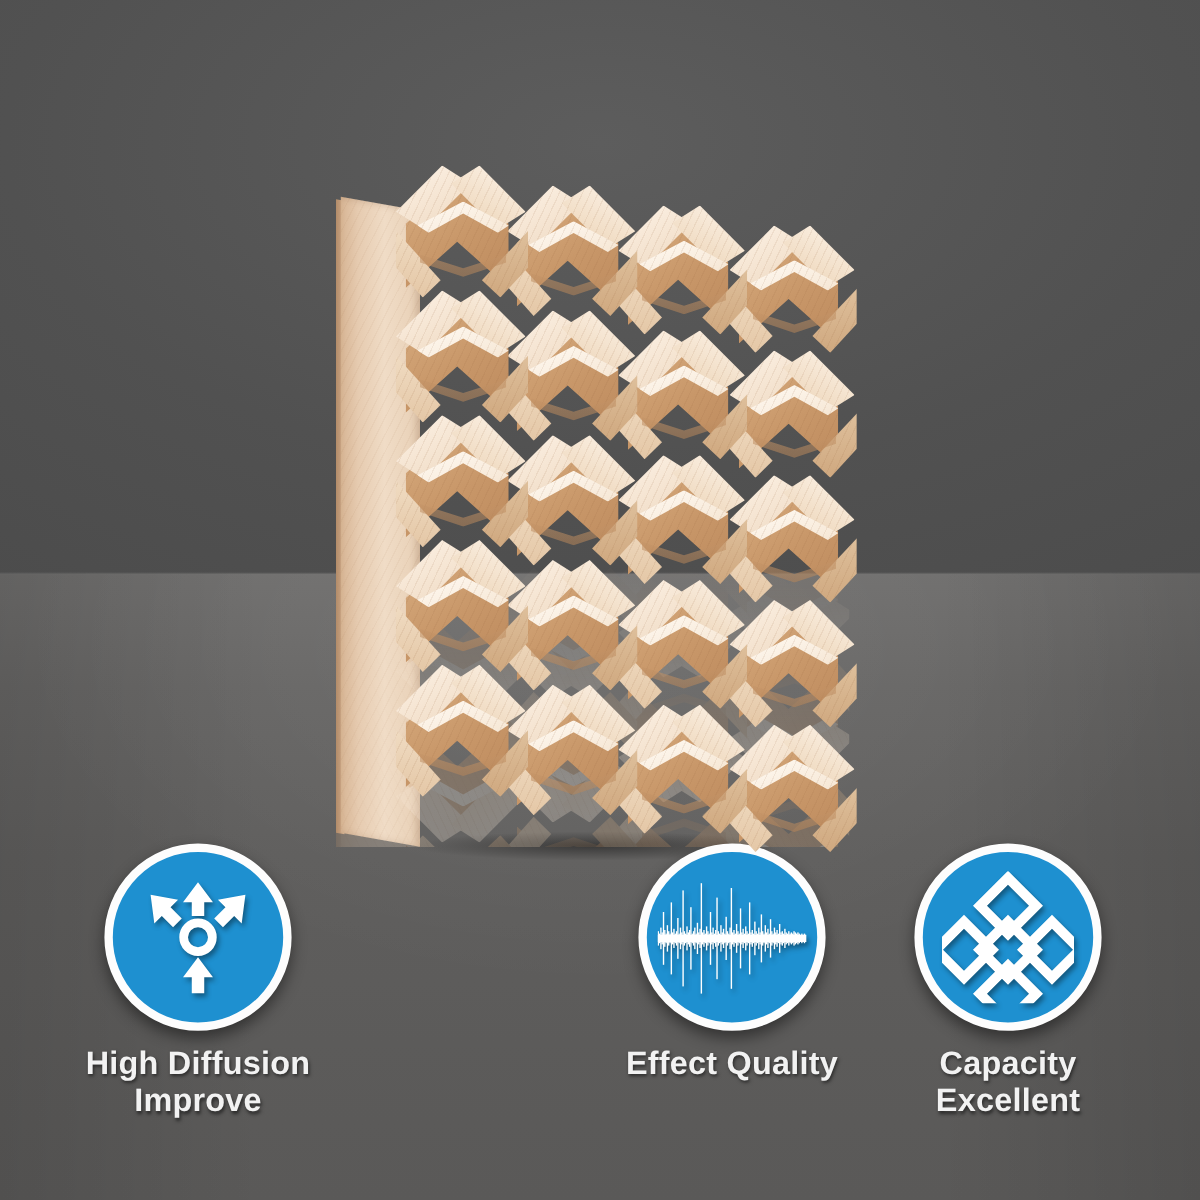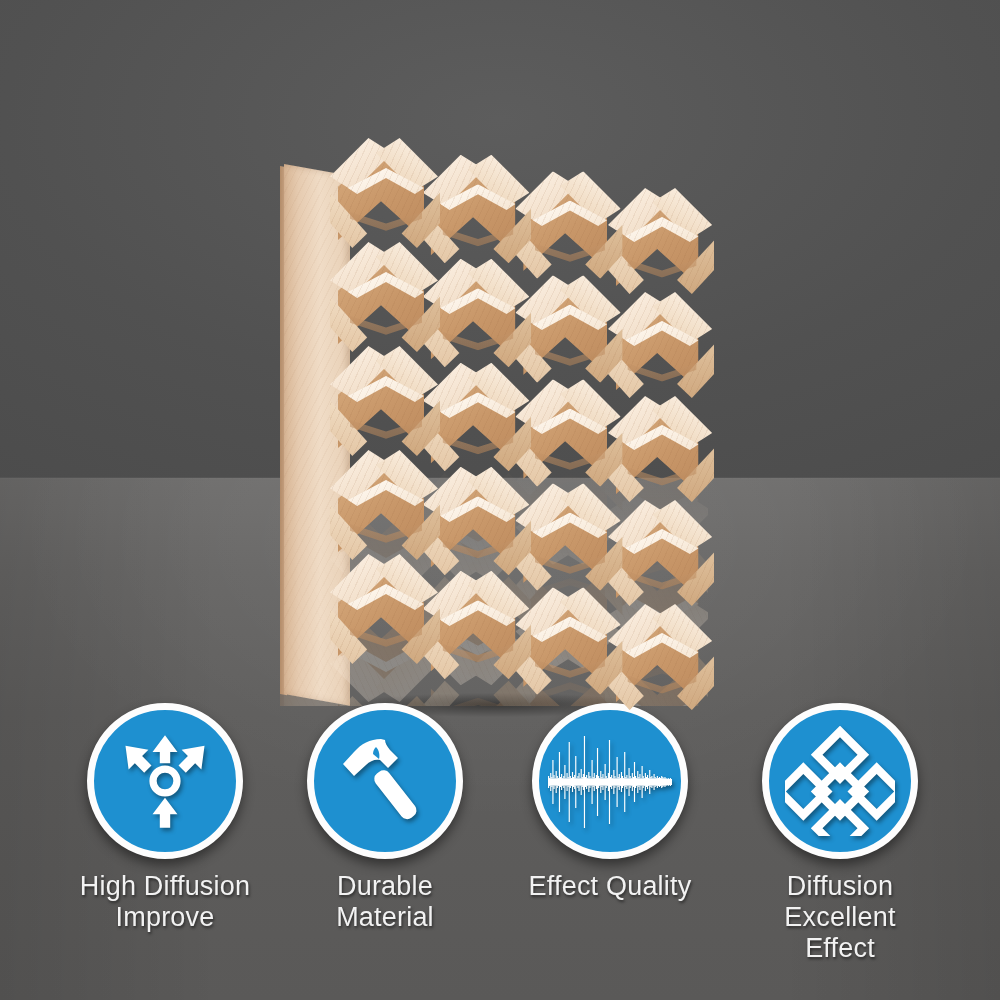--- a/index.html
+++ b/index.html
@@ -178,21 +178,21 @@
     box-shadow:0 6px 12px rgba(0,0,0,.45);
     display:flex; align-items:center; justify-content:center;
   }
   .circle svg { display:block; filter:drop-shadow(2px 3px 2px rgba(0,0,0,.38)); }
 
   .flabel {
     margin-top:12px;
     color:#f2f2f2;
     font-size:27px;
     line-height:31px;
-    font-weight:400;
+    font-weight:700;
     text-shadow:1px 2px 3px rgba(0,0,0,.55);
     letter-spacing:.2px;
   }
 
   #feat0 { left:45px;  top:0; }
   #feat1 { left:265px; top:0; }
   #feat2 { left:490px; top:0; }
   #feat3 { left:720px; top:0; }
 </style>
 </head>
@@ -525,39 +525,20 @@
             <path d="M50 66 L62 82 L55 82 L55 95 L45 95 L45 82 L38 82 Z"></path>
           </svg>
         </span>
       </div>
       <div class="flabel">
         <div>High Diffusion</div>
         <div>Improve</div>
       </div>
     </div>
 
-    <div class="feature" id="feat1">
-      <div class="circle">
-        <span>
-          <svg width="100" height="100" viewBox="0 0 100 100" fill="#ffffff">
-
-            <path d="M46 8 C35 8 26 13 19 21 L8 33 L19 45 L31 34
-                     C35 30 40 28 45 29 L53 37 L63 27 L55 19
-                     C52 15 50 12 50 9 Z"></path>
-            <path d="M41 16 C44 19 45 24 44 28 L38 23 C38 20 39 18 41 16 Z" fill="#1e90d0"></path>
-
-            <rect x="52" y="36" width="17" height="56" rx="7" transform="rotate(-38 60 64)"></rect>
-          </svg>
-        </span>
-      </div>
-      <div class="flabel">
-        <div>Durable</div>
-        <div>Material</div>
-      </div>
-    </div>
 
     <div class="feature" id="feat2">
       <div class="circle">
         <span>
           <svg width="124" height="110" viewBox="0 0 124 110" id="wave-svg">
               <rect x="0.00" y="50.00" width="1.15" height="12.00" fill="#ffffff"></rect>
               <rect x="1.09" y="52.00" width="1.15" height="8.00" fill="#ffffff"></rect>
               <rect x="2.18" y="47.00" width="1.15" height="18.00" fill="#ffffff"></rect>
               <rect x="3.26" y="51.00" width="1.15" height="10.00" fill="#ffffff"></rect>
               <rect x="4.35" y="34.00" width="1.15" height="44.00" fill="#ffffff"></rect>
@@ -685,20 +666,19 @@
           <svg width="110" height="110" viewBox="0 0 120 120" fill="none" stroke="#ffffff" stroke-width="9" stroke-linejoin="miter">
             <rect x="60" y="6" width="36" height="36" transform="rotate(45 60 6)"></rect>
             <rect x="60" y="46" width="36" height="36" transform="rotate(45 60 46)"></rect>
             <rect x="20" y="46" width="36" height="36" transform="rotate(45 20 46)"></rect>
             <rect x="100" y="46" width="36" height="36" transform="rotate(45 100 46)"></rect>
             <rect x="60" y="86" width="36" height="36" transform="rotate(45 60 86)"></rect>
           </svg>
         </span>
       </div>
       <div class="flabel">
-        <div>Diffusion</div>
+        <div>Capacity</div>
         <div>Excellent</div>
-        <div>Effect</div>
       </div>
     </div>
 
   </div>
 </div>
 
 </body></html>

